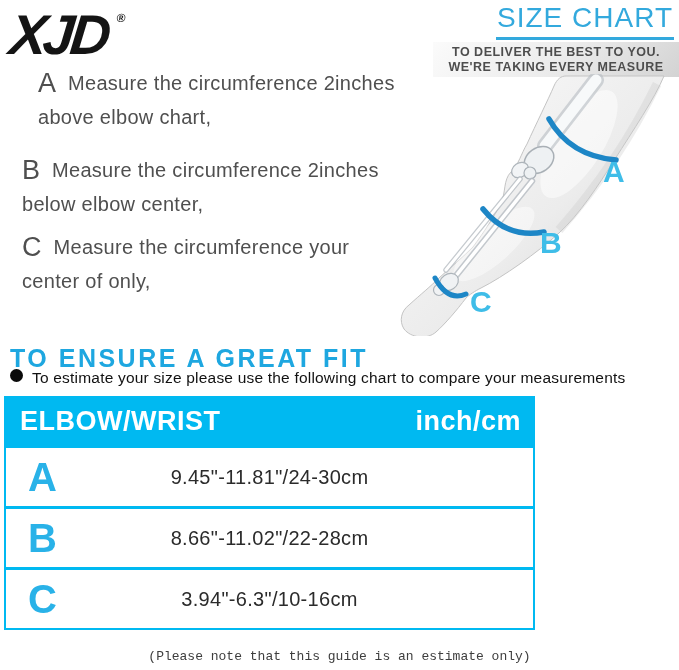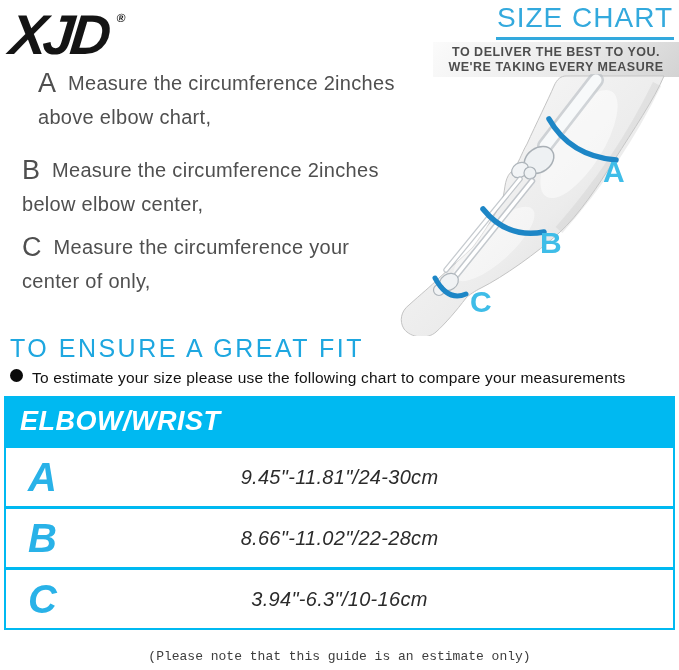--- a/index.html
+++ b/index.html
@@ -38,33 +38,33 @@
   .instr-a { top:68px;margin-left:16px; } .instr-b { top:155px; } .instr-c { top:232px; }
   .instr-letter { font-size:27px; color:#4f4f4f; margin-right:12px; vertical-align:-2px; }
   .instr-text { font-size:20px; letter-spacing:.3px; }
   .instr-line2 { font-size:20px; letter-spacing:.3px; margin-top:7px; }
 
   
   .arm-wrap { position:absolute; left:389px; top:74px; width:290px; height:262px; }
 
   
   .fit-heading {
-    position:absolute; left:10px; top:334px;
-    color:#1ea7e0; font-size:25px; font-weight:normal; letter-spacing:2.5px;
+    position:absolute; left:10px; top:344px;
+    color:#1ea7e0; font-size:25px; font-weight:bold; letter-spacing:2.5px;
   }
   .bullet-row {
     position:absolute; left:10px; top:369px; display:flex; 
     gap:9px; font-size:15.5px; color:#111; letter-spacing:.2px;
   }
   .bullet-dot { width:13px; height:13px; border-radius:50%; background:#0a0a0a; flex:0 0 auto; }
 
   
   .size-table {
-    position:absolute; left:4px; top:396px; width:671px;
-    border:2px solid #00b9f1; background:#404040;font-style:italic;
+    position:absolute; left:4px; top:396px; width:531px;
+    border:2px solid #00b9f1; background:#404040;
   }
   .t-header {
     height:47px; background:#00b9f1; color:#ffffff;
     display:flex; justify-content:space-between; align-items:center;
     padding:0 12px 0 14px; font-size:27px; font-weight:bold; letter-spacing:.5px;
   }
   .t-row { position:relative; height:61px; border-top:3px solid #00b9f1; background:#fff; }
   .t-letter {
     position:absolute; left:22px; top:50%; transform:translateY(-50%);
     font-size:40px; font-weight:bold; color:#29b2e8;
@@ -161,20 +161,21 @@
 
   <div class="fit-heading">TO ENSURE A GREAT FIT</div>
   <div class="bullet-row">
     <span class="bullet-dot"></span>
     <span>To estimate your size please use the following chart to compare your measurements</span>
   </div>
 
   <div class="size-table">
     <div class="t-header">
       <span>ELBOW/WRIST</span>
+      <span>inch/cm</span>
     </div>
     <div class="t-row">
       <span class="t-letter">A</span>
       <span class="t-value">9.45"-11.81"/24-30cm</span>
     </div>
     <div class="t-row">
       <span class="t-letter">B</span>
       <span class="t-value">8.66"-11.02"/22-28cm</span>
     </div>
     <div class="t-row">

